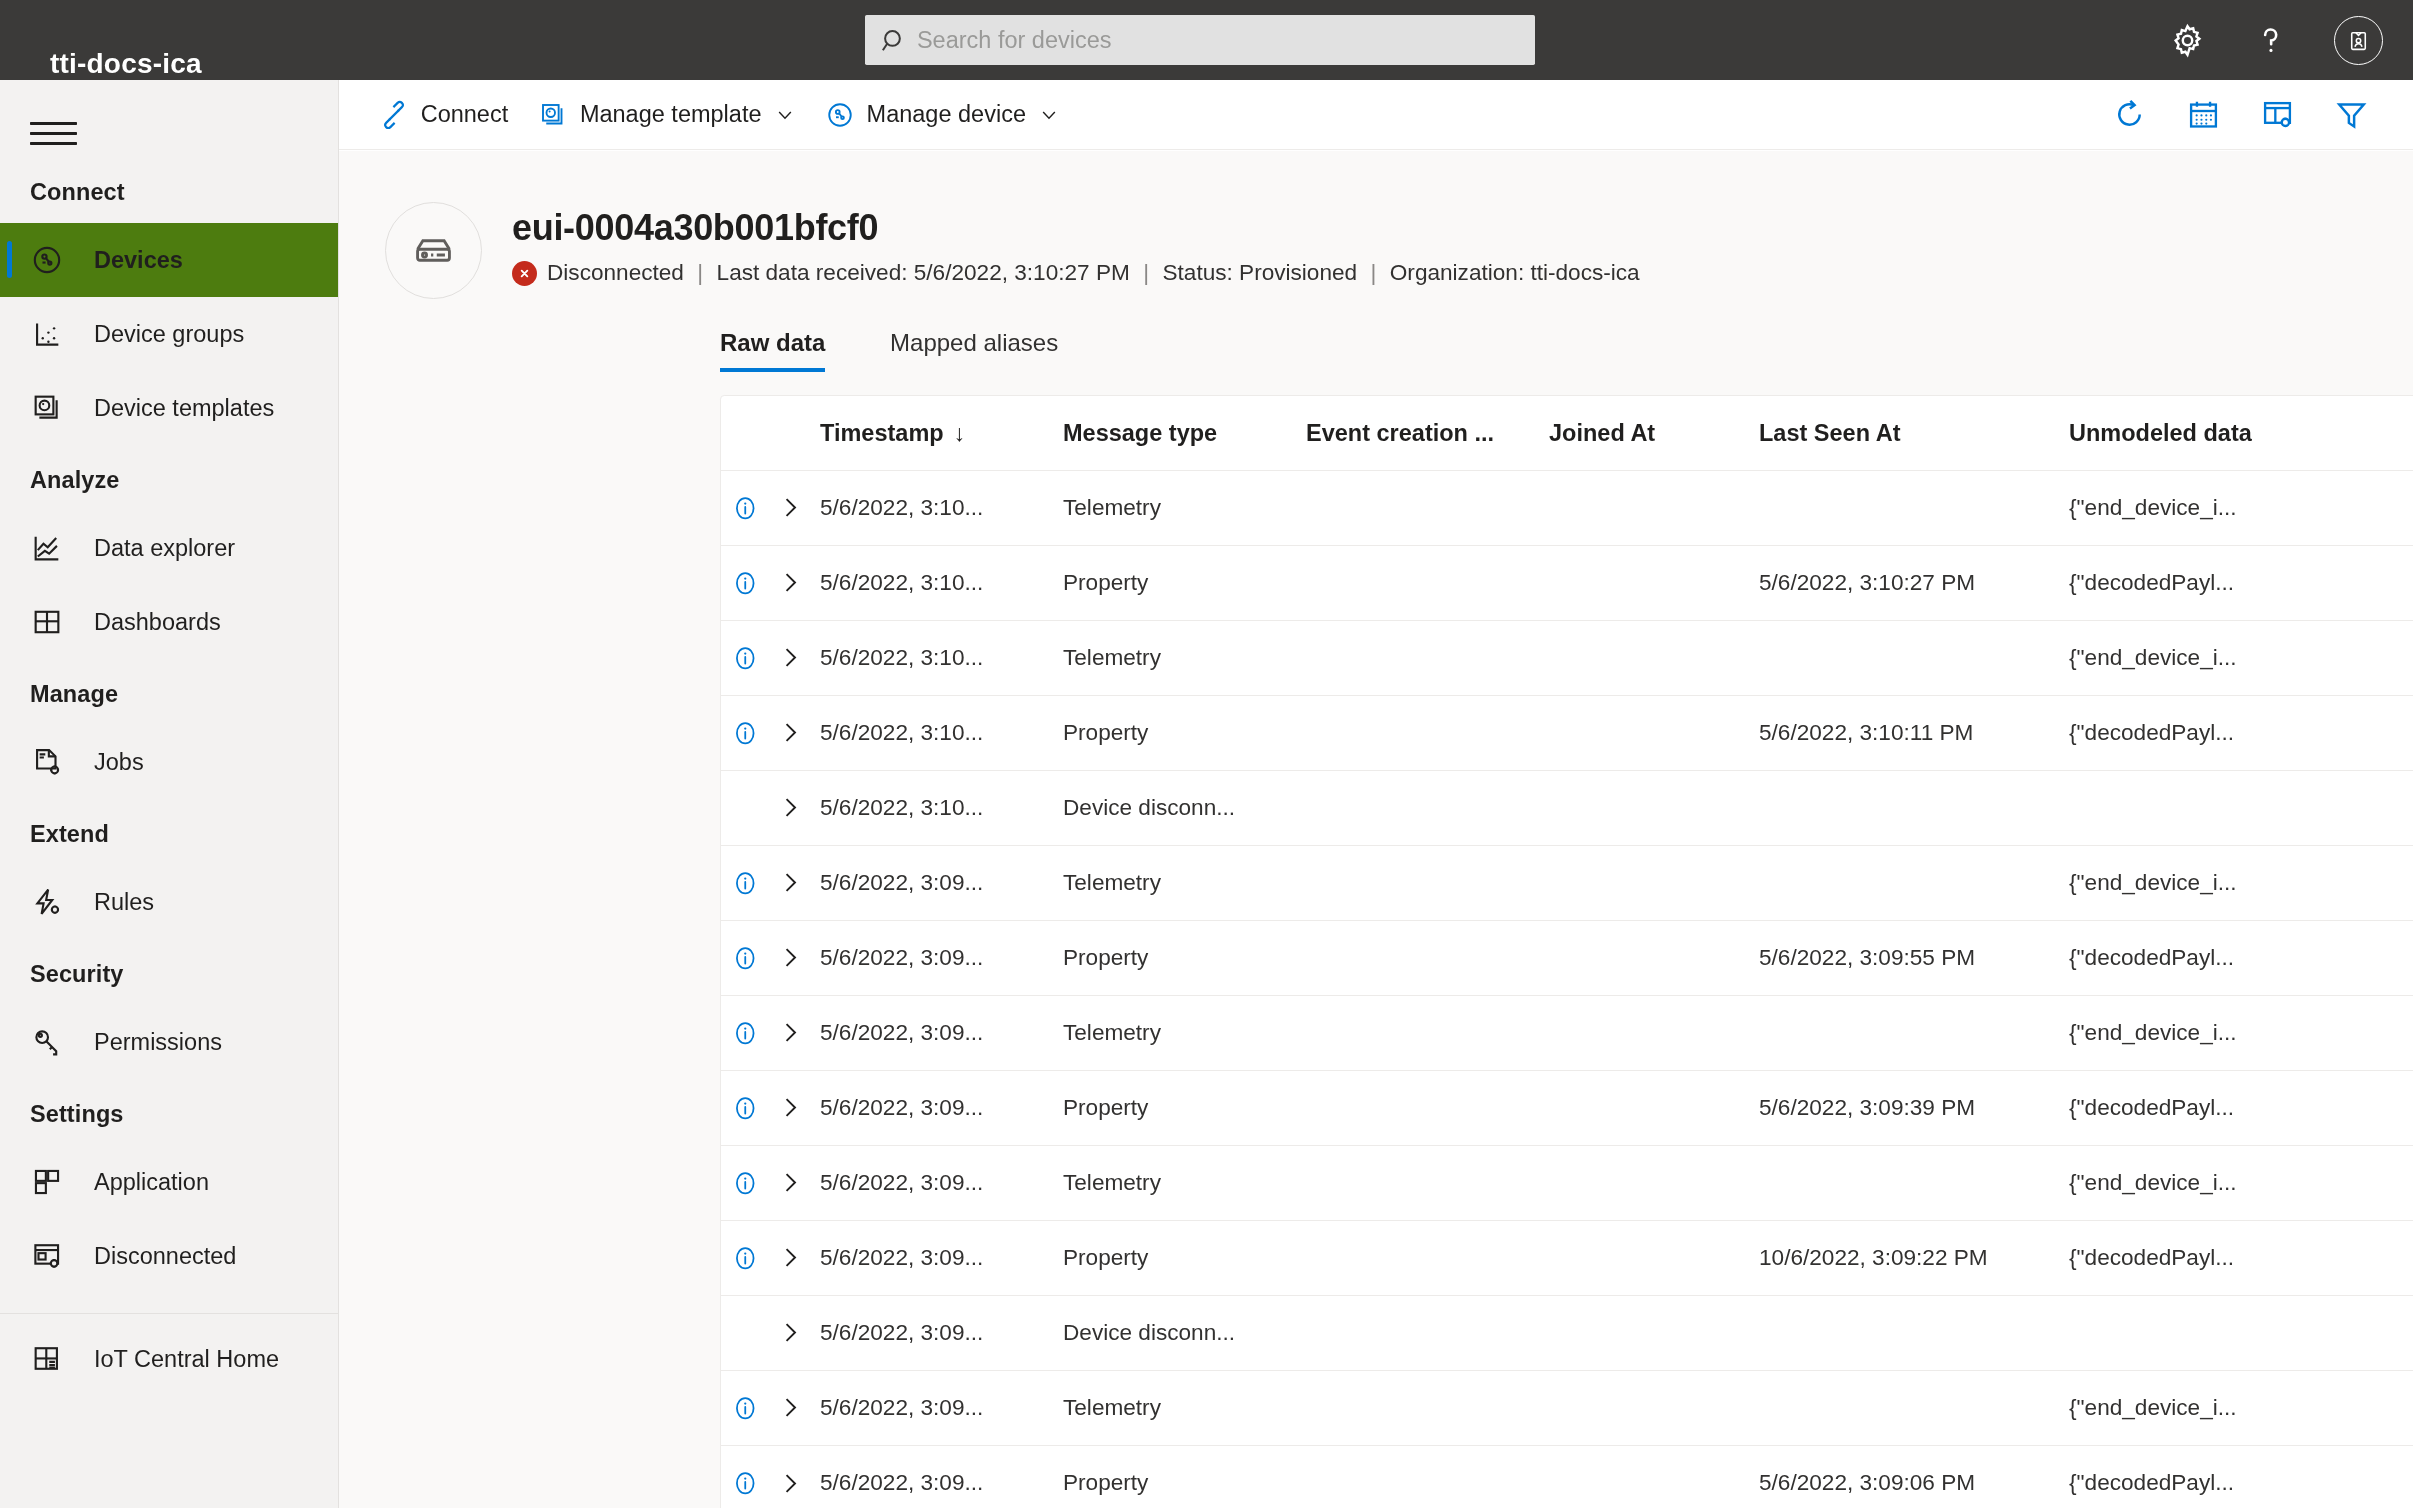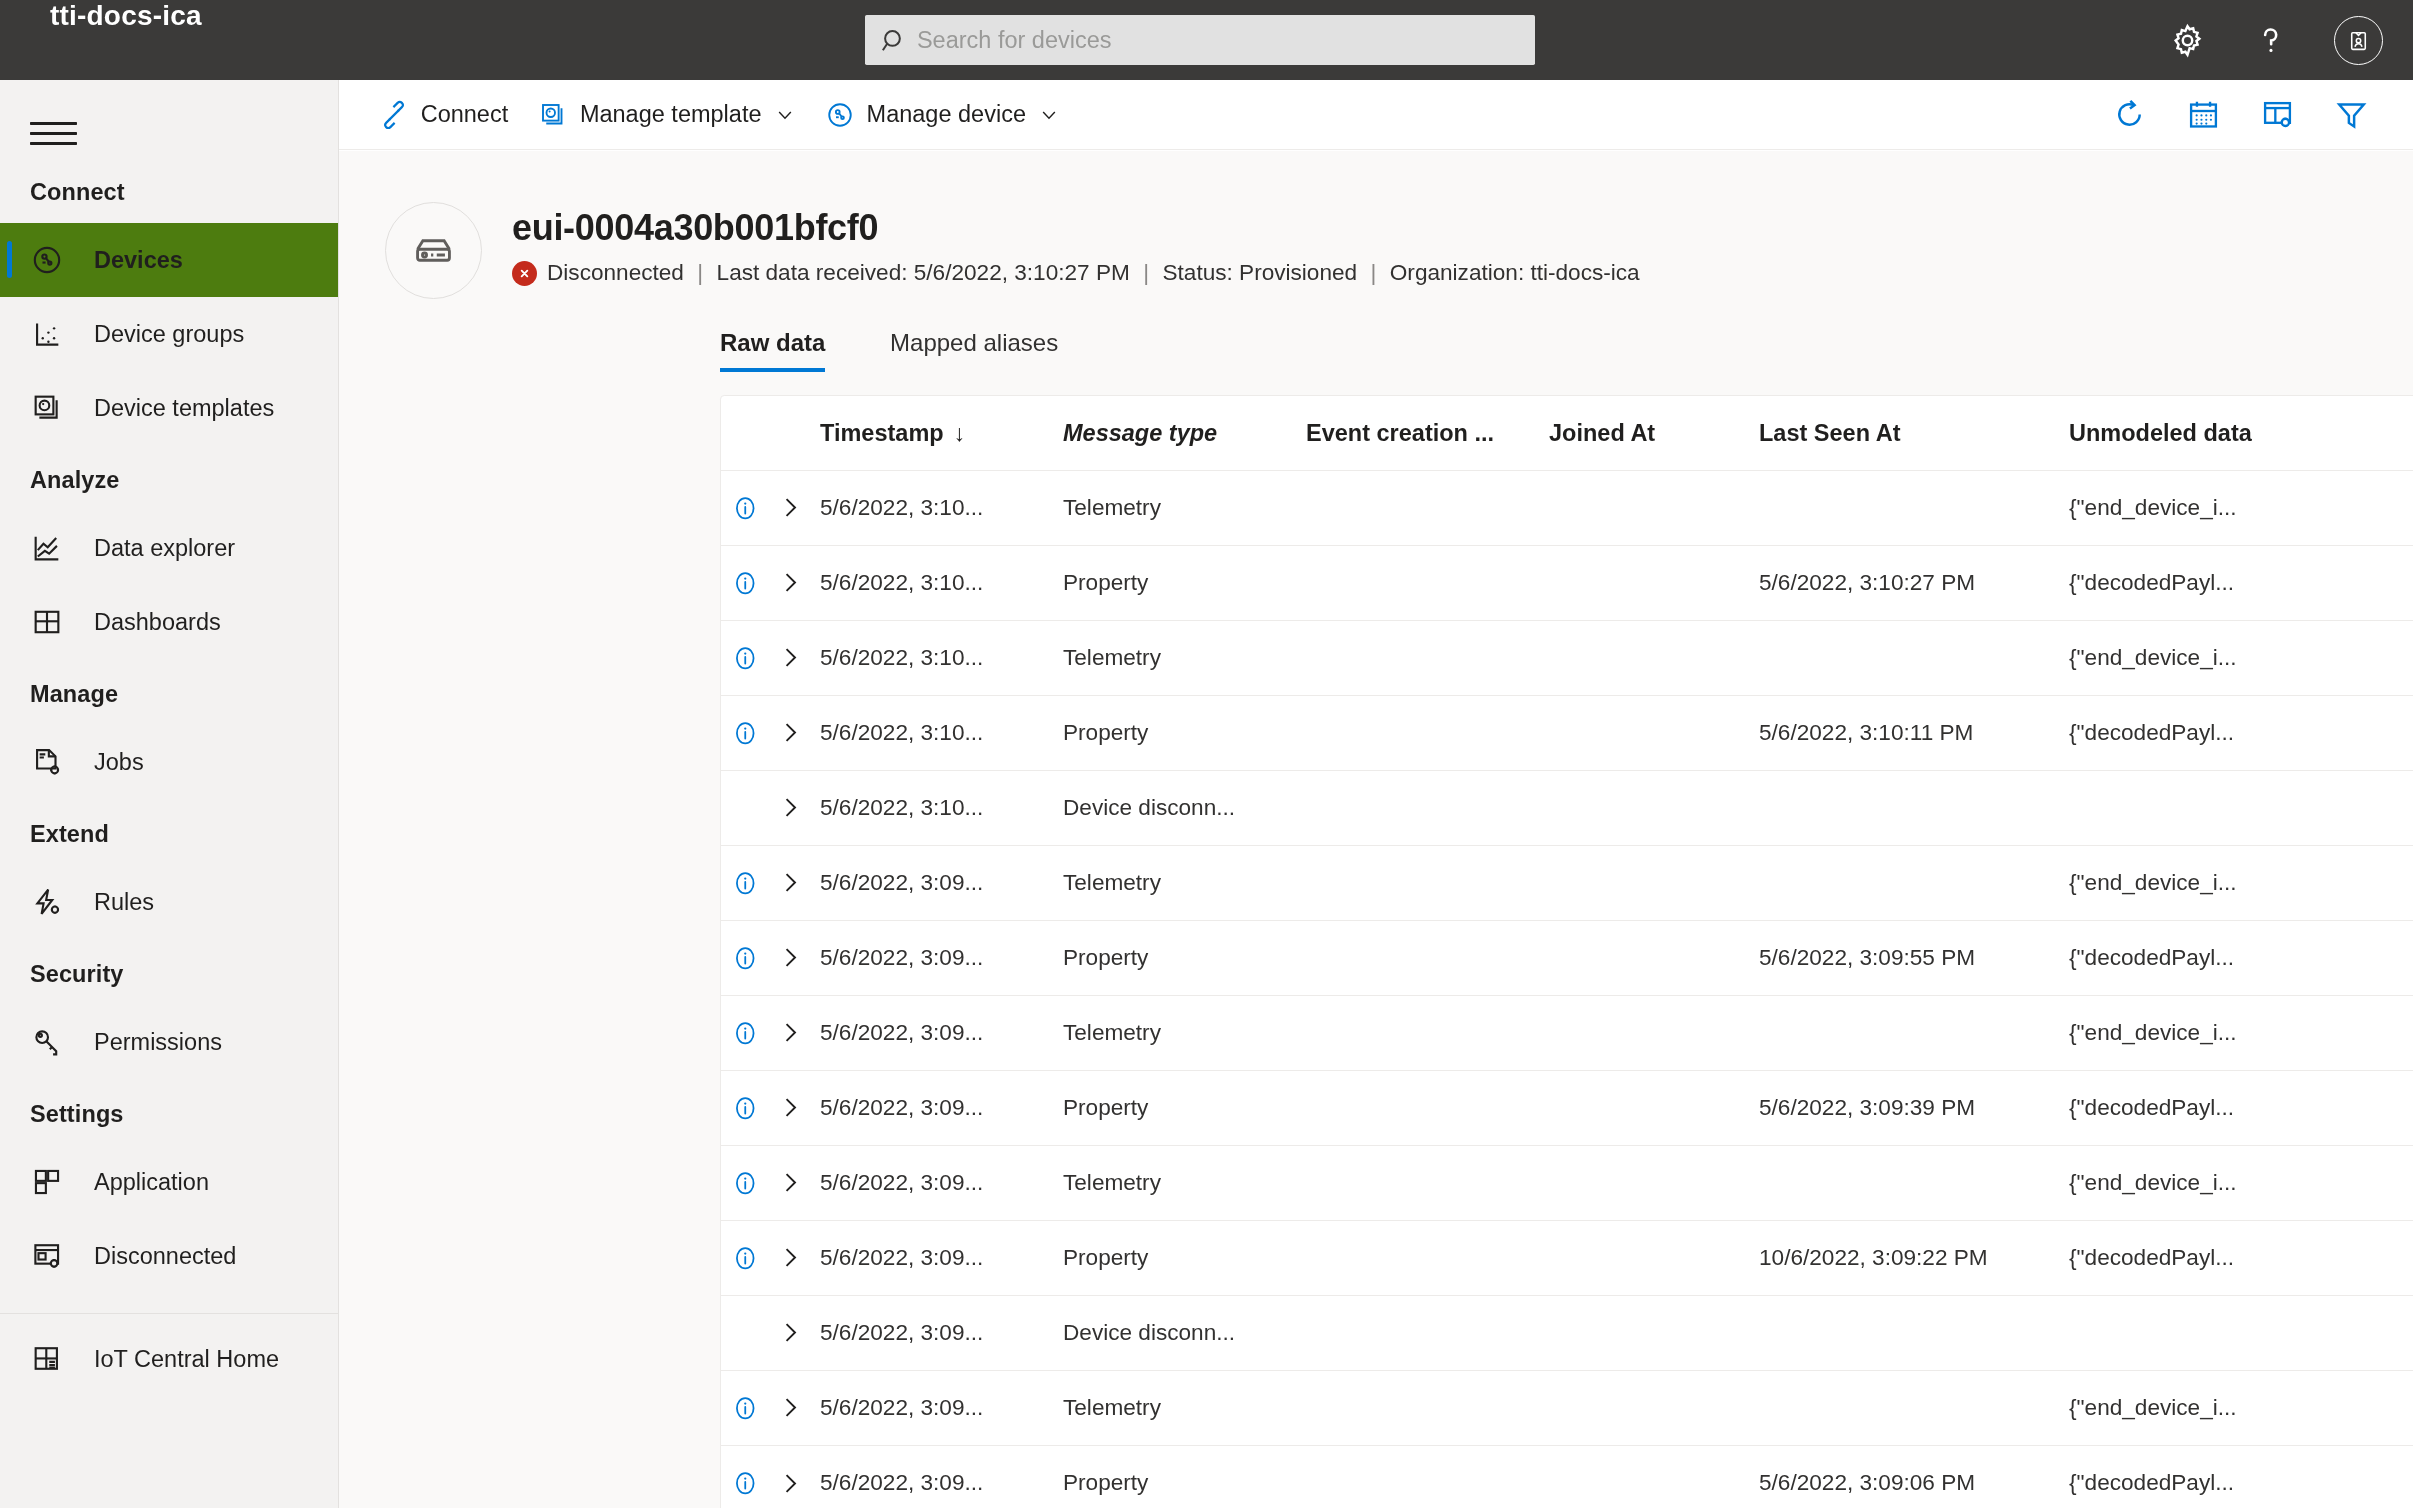--- a/index.html
+++ b/index.html
@@ -8,21 +8,21 @@
     width: 2413px; height: 1508px;
     font-family: "Liberation Sans", sans-serif;
     background: #ffffff;
     overflow: hidden;
     -webkit-font-smoothing: antialiased;
   }
 
   
   .topbar {
     position: absolute; top: 0; left: 0; width: 2413px; height: 80px;
-    background: #3b3a39; display: flex; align-items: flex-start;
+    background: #3b3a39; display: flex; align-items: flex-end;
   }
   .brand {
     color: #ffffff; font-size: 28px; font-weight: bold;
     margin-left: 50px; letter-spacing: 0.2px; white-space: nowrap;
   }
   .search-wrap {
     position: absolute; left: 865px; top: 15px;
     width: 670px; height: 50px;
     background: #e1e1e1; display: flex; align-items: center;
     padding: 0 15px; border-radius: 1.7px;
@@ -140,21 +140,21 @@
     overflow: hidden;
   }
   table { width: 100%; border-collapse: collapse; table-layout: fixed; }
   thead th {
     text-align: left; font-size: 23.5px; font-weight: bold; color: #201f1e;
     height: 74px; padding: 0; vertical-align: middle;
     border-bottom: 0.8px solid #edebe9; white-space: nowrap; overflow: hidden;
   }
   thead th.c-expander { width: 99px; }
   thead th.c-ts       { width: 243px; }
-  thead th.c-mt       { width: 243px; font-style: italic; }
+  thead th.c-mt       { width: 243px; }
   thead th.c-ec       { width: 243px; }
   thead th.c-ja       { width: 210px; }
   thead th.c-ls       { width: 310px; }
   thead th.c-um       { width: 630px; }
   .sort-arrow { display: inline-block; margin-left: 10px; font-weight: normal; }
   tbody td {
     font-size: 22.6px; color: #323130; height: 75px; padding: 0;
     border-bottom: 0.8px solid #edebe9; vertical-align: middle;
     white-space: nowrap; overflow: hidden;
   }

